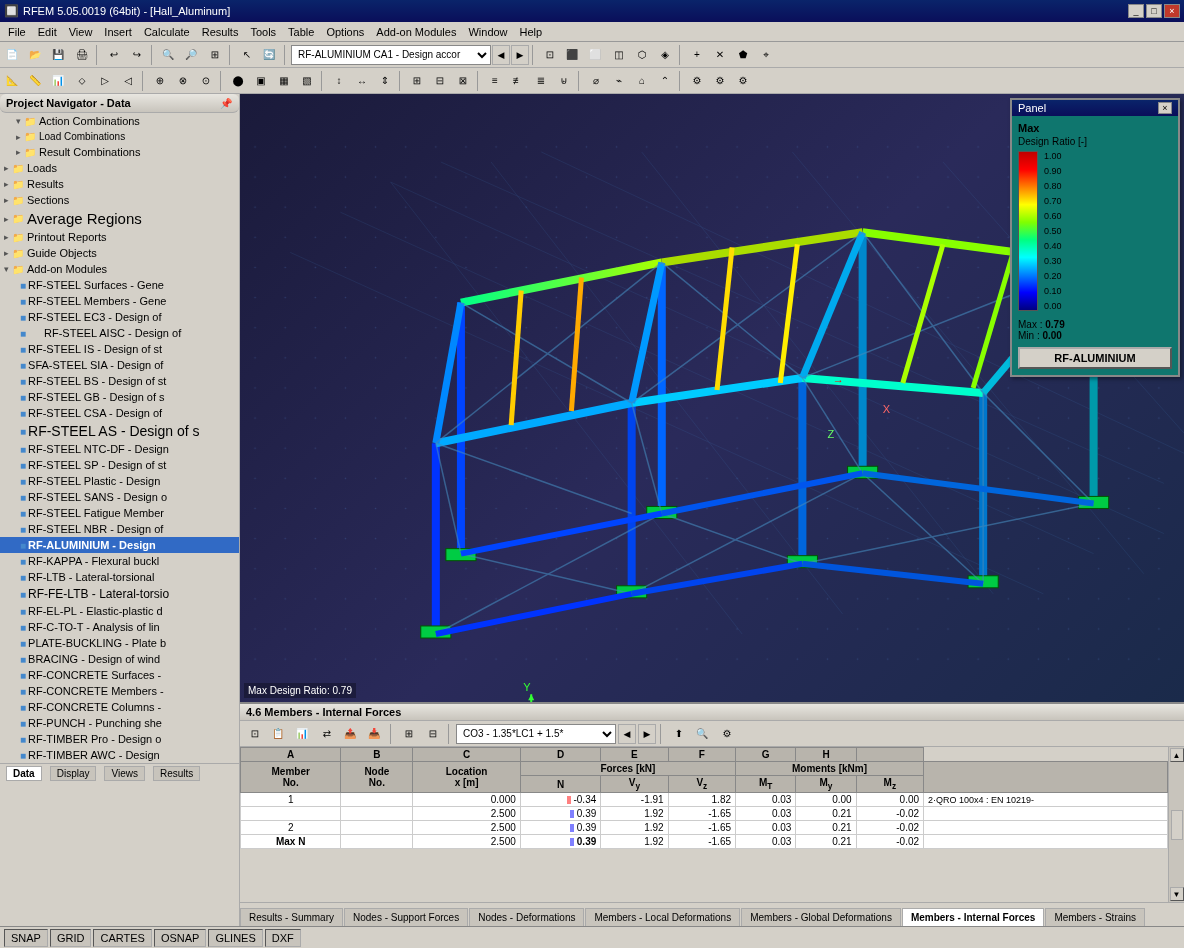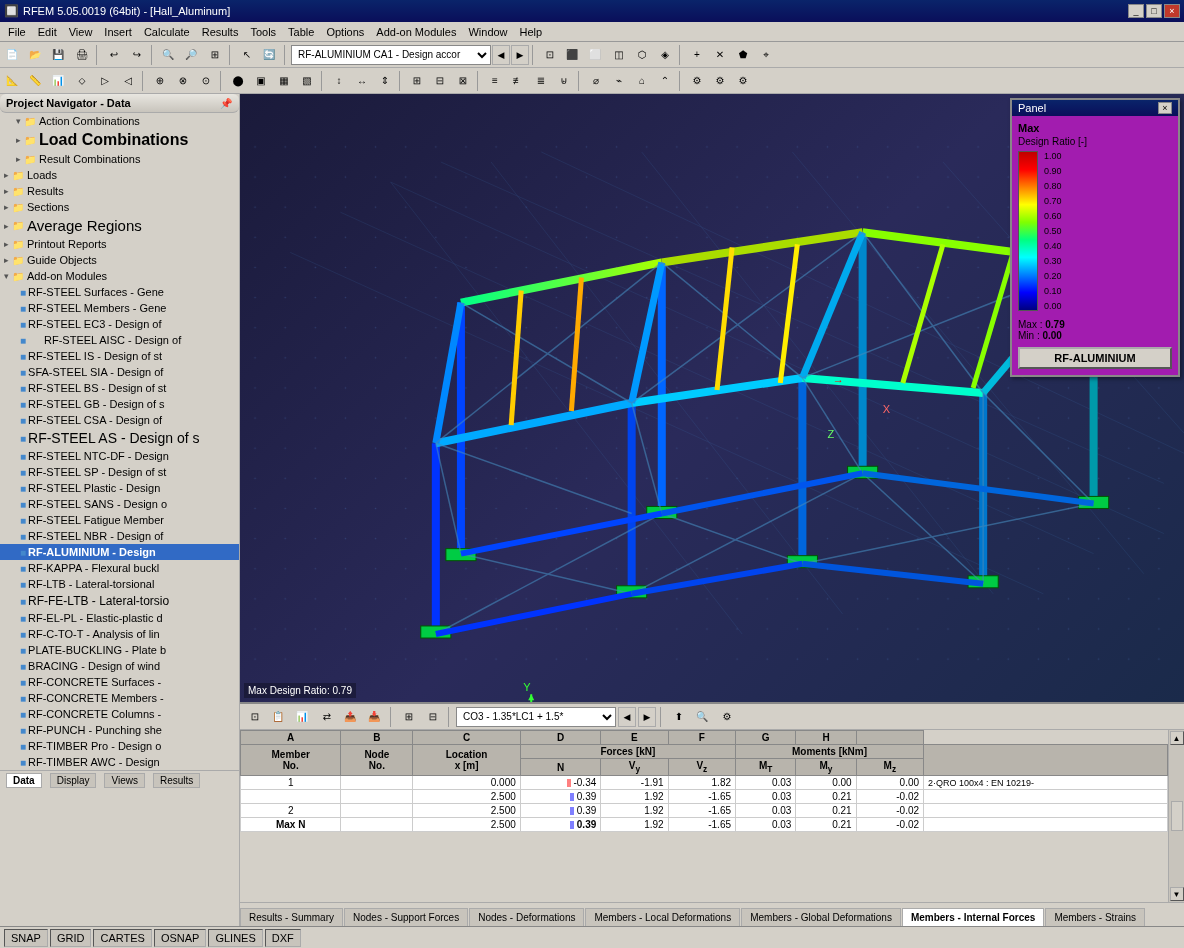--- a/index.html
+++ b/index.html
@@ -34,21 +34,21 @@
 
     
     .content-area { flex: 1; display: flex; flex-direction: column; background: #4a4a6a; position: relative; }
 
     
     .viewport { flex: 1; position: relative; background: #2a2a4a; overflow: hidden; }
     .viewport-label { position: absolute; top: 4px; left: 4px; color: white; font-size: 10px; background: rgba(0,0,0,0.3); padding: 2px 4px; }
     .viewport-bottom-label { position: absolute; bottom: 4px; left: 4px; color: white; font-size: 10px; background: rgba(0,0,0,0.3); padding: 2px 4px; }
 
     
-    .panel-window { position: absolute; right: 4px; top: 4px; width: 170px; background: #a21caf; border: 2px solid #888; box-shadow: 2px 2px 4px rgba(0,0,0,0.4); }
+    .panel-window { position: absolute; right: 4px; top: 4px; width: 170px; background: #0f766e; border: 2px solid #888; box-shadow: 2px 2px 4px rgba(0,0,0,0.4); }
     .panel-titlebar { background: linear-gradient(to bottom, #0a246a, #0a0e5a); color: white; padding: 2px 6px; font-size: 11px; display: flex; justify-content: space-between; align-items: center; }
     .panel-content { padding: 6px; }
     .panel-label { font-size: 11px; font-weight: bold; margin-bottom: 2px; }
     .panel-sublabel { font-size: 10px; margin-bottom: 4px; }
     .colorbar-container { display: flex; gap: 6px; align-items: flex-start; }
     .colorbar { width: 20px; height: 160px; background: linear-gradient(to bottom, #c00000, #ff0000, #ff8000, #ffff00, #80ff00, #00ff80, #00ffff, #0080ff, #0000ff, #000080); border: 1px solid #555; }
     .colorbar-labels { display: flex; flex-direction: column; justify-content: space-between; height: 160px; font-size: 9px; }
     .panel-stats { margin-top: 8px; font-size: 10px; }
     .panel-btn { width: 100%; margin-top: 6px; padding: 3px; background: #d4d0c8; border: 2px outset #aaa; cursor: pointer; text-align: center; font-size: 11px; font-weight: bold; }
 
@@ -197,21 +197,21 @@
 
     <div id="tree-container">
         <div class="tree-item tree-indent-1">
           <span style="font-size:9px;color:#555;margin-right:2px;">▾</span>
           <span style="color:#e8c44a;font-size:10px;">📁</span>
           <span style="font-size:11px;">Action Combinations</span>
         </div>
         <div class="tree-item tree-indent-1">
           <span style="font-size:9px;color:#555;margin-right:2px;">▸</span>
           <span style="color:#e8c44a;font-size:10px;">📁</span>
-          <span style="font-size:16px;font-weight:bold;">Load Combinations</span>
+          <span style="font-size:10px;">Load Combinations</span>
         </div>
         <div class="tree-item tree-indent-1">
           <span style="font-size:9px;color:#555;margin-right:2px;">▸</span>
           <span style="color:#e8c44a;font-size:10px;">📁</span>
           <span style="font-size:11px;">Result Combinations</span>
         </div>
         <div class="tree-item">
           <span style="font-size:9px;color:#555;margin-right:2px;">▸</span>
           <span style="color:#e8c44a;font-size:10px;">📁</span>
           <span style="font-size:11px;">Loads</span>
@@ -579,20 +579,21 @@
           <div class="panel-stats">
             <div><span>Max :</span> <strong>0.79</strong></div>
             <div><span>Min :</span> <strong>0.00</strong></div>
           </div>
           <div class="panel-btn">RF-ALUMINIUM</div>
         </div>
       </div>
     </div>
 
     <div class="data-section">
+      <div class="data-section-header">4.6 Members - Internal Forces</div>
       <div class="data-toolbar">
         <div class="tb-btn">⊡</div>
         <div class="tb-btn">📋</div>
         <div class="tb-btn">📊</div>
         <div class="tb-btn">⇄</div>
         <div class="tb-btn">📤</div>
         <div class="tb-btn">📥</div>
         <div class="tb-sep"></div>
         <div class="tb-btn">⊞</div>
         <div class="tb-btn">⊟</div>

